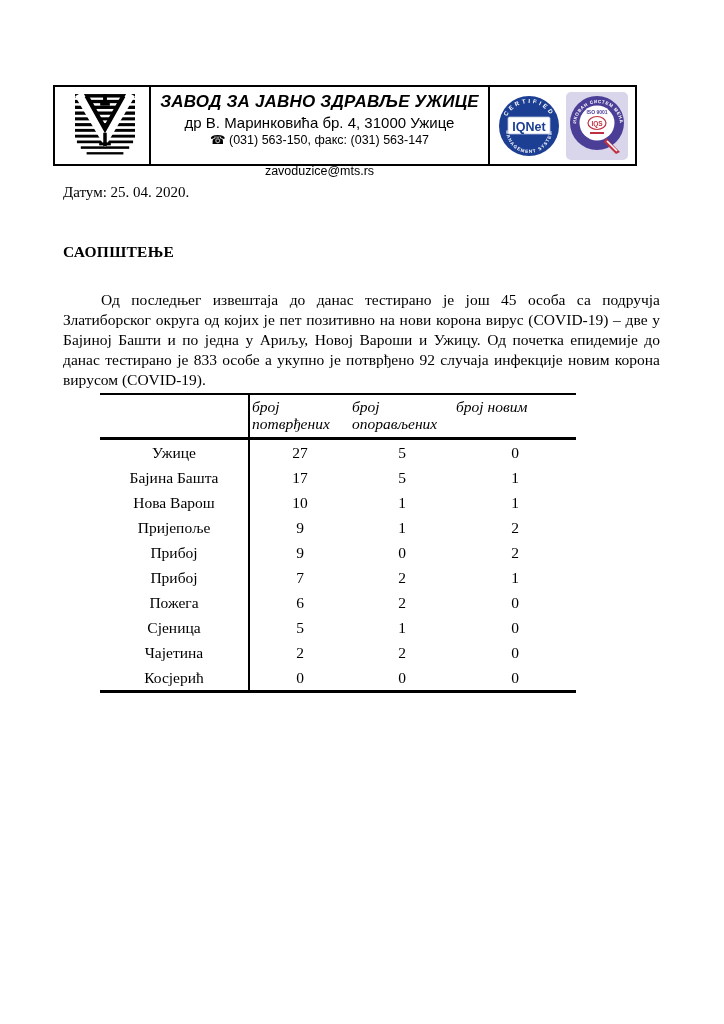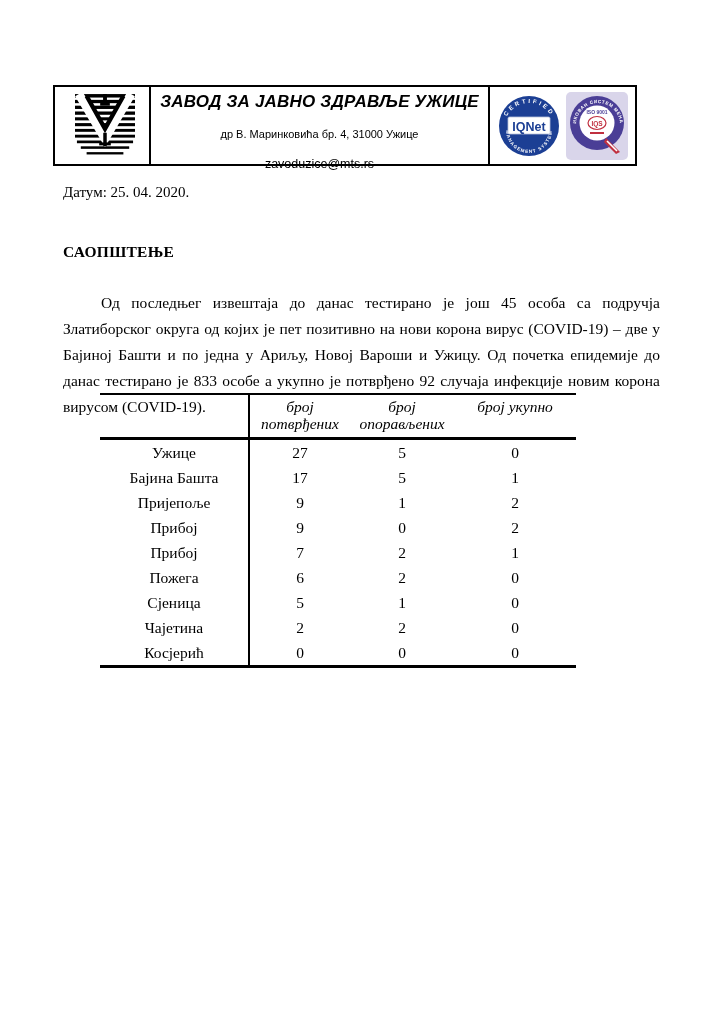--- a/index.html
+++ b/index.html
@@ -15,44 +15,44 @@
   }
   .logo-cell {
     width: 90px; border-right: 2px solid #000;
     display: flex; align-items: center; justify-content: center;
   }
   .org-cell {
     flex: 1; border-right: 2px solid #000; text-align: center;
     font-family: "Liberation Sans", sans-serif; padding-top: 5px;
   }
   .org-name { font-size: 17px; font-weight: bold; font-style: italic; letter-spacing: 0.2px; }
-  .org-address { font-size: 11px; margin-top: 16px; }
+  .org-address { font-size: 15px; margin-top: 2px; }
   .org-phone { font-size: 12.5px; margin-top: 1px; }
   .org-email { font-size: 12.5px; margin-top: 17px; }
   .badge-cell {
     width: 145px; display: flex; align-items: center; justify-content: center; gap: 5px;
   }
 
   
   .doc-date { position: absolute; left: 63px; top: 184px; font-size: 15px; }
   .doc-title { position: absolute; left: 63px; top: 243px; width: 597px; font-weight: bold; font-size: 15.5px; letter-spacing: 0.3px; }
   .doc-paragraph {
     position: absolute; left: 63px; top: 290px; width: 597px;
-    font-size: 15.5px; line-height: 26px; text-align: justify; text-indent: 38px;
+    font-size: 15.5px; line-height: 20px; text-align: justify; text-indent: 38px;
   }
 
   
   .stats-table {
     position: absolute; left: 100px; top: 393px; width: 476px;
     border-collapse: collapse; font-size: 15.5px;
   }
   .stats-table { border-top: 2px solid #000; border-bottom: 3px solid #000; }
   .stats-table thead th {
     font-weight: normal; font-style: italic; vertical-align: top;
-    padding: 3px 2px 5px 2px; line-height: 17px; text-align: center;
+    padding: 3px 2px 5px 2px; line-height: 17px; text-align: left;
     border-bottom: 3px solid #000;
   }
   .stats-table td {
     text-align: center; height: 25px; line-height: 25px; padding: 0 2px;
     font-weight: normal;
   }
   .stats-table td.name-col, .stats-table th.name-col { border-right: 2px solid #000; }
   .stats-table tr.row-total td { font-weight: bold; }
   .col-name { width: 149px; }
   .col-confirmed { width: 101px; }
@@ -86,20 +86,21 @@
         <rect x="29" y="0" width="4" height="11" fill="#000"></rect>
         <rect x="26" y="9" width="10" height="3" fill="#000"></rect>
         <rect x="29.2" y="40" width="3.6" height="14" fill="#000"></rect>
         <rect x="25" y="50" width="12" height="3" fill="#000"></rect>
       </svg>
     </div>
 
     <div class="org-cell">
       <div class="org-name">ЗАВОД ЗА ЈАВНО ЗДРАВЉЕ УЖИЦЕ</div>
       <div class="org-address">др В. Маринковића бр. 4, 31000 Ужице</div>
+      <div class="org-phone">☎ (031) 563-150, факс: (031) 563-147</div>
       <div class="org-email">zavoduzice@mts.rs</div>
     </div>
 
     <div class="badge-cell">
 
       <svg width="64" height="64" viewBox="0 0 64 64">
         <defs>
           <path id="iqTop" d="M 7,34 A 25,25 0 0 1 57,34"></path>
           <path id="iqBot" d="M 9,36 A 23,23 0 0 0 55,36"></path>
         </defs>
@@ -145,37 +146,43 @@
       <col class="col-name">
         <col class="col-confirmed">
         <col class="col-recovered">
         <col class="col-deaths">
     </colgroup>
     <thead>
       <tr>
         <th class="name-col"></th>
         <th>број потврђених</th>
         <th>број опорављених</th>
-        <th>број укупно</th>
+        <th>број новим</th>
       </tr>
     </thead>
     <tbody>
       <tr>
         <td class="name-col">Ужице</td>
         <td>27</td>
         <td>5</td>
         <td>0</td>
       </tr>
       <tr>
         <td class="name-col">Бајина Башта</td>
         <td>17</td>
         <td>5</td>
         <td>1</td>
       </tr>
       <tr>
+        <td class="name-col">Нова Варош</td>
+        <td>10</td>
+        <td>1</td>
+        <td>1</td>
+      </tr>
+      <tr>
         <td class="name-col">Пријепоље</td>
         <td>9</td>
         <td>1</td>
         <td>2</td>
       </tr>
       <tr>
         <td class="name-col">Прибој</td>
         <td>9</td>
         <td>0</td>
         <td>2</td>

